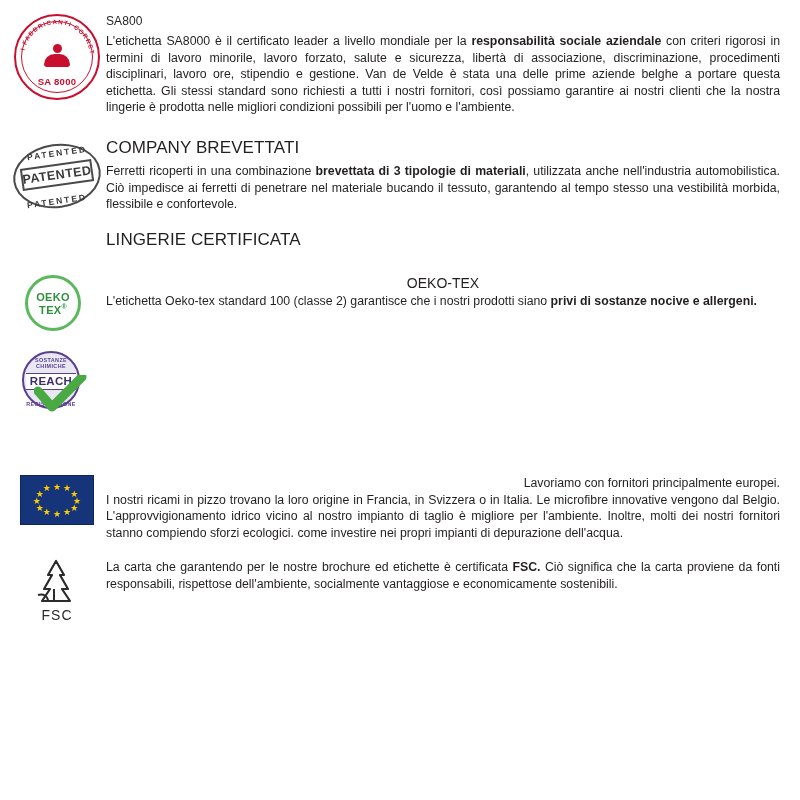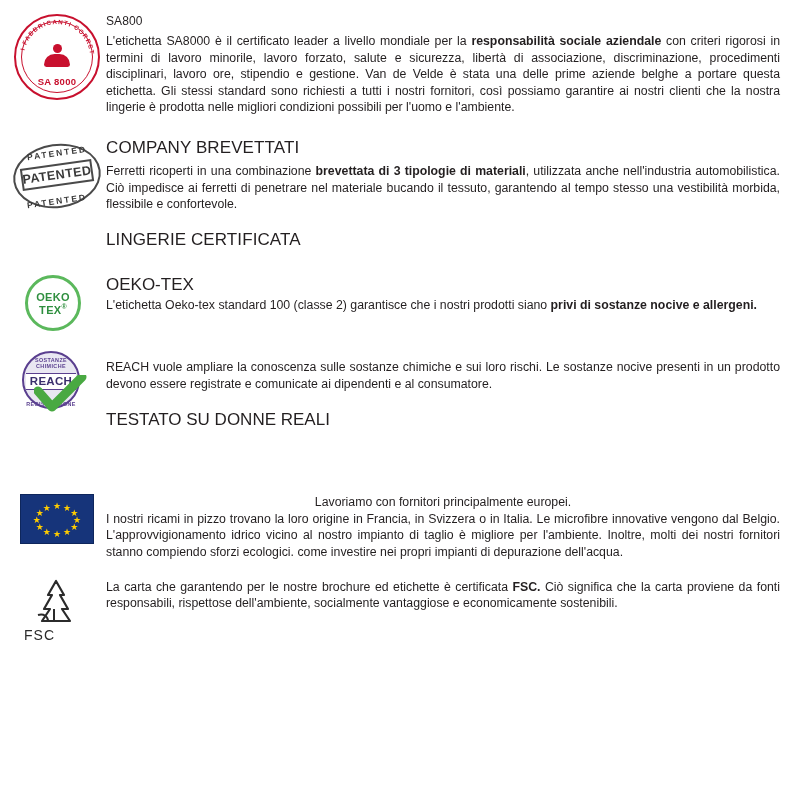--- a/index.html
+++ b/index.html
@@ -38,23 +38,24 @@
     font-size: 12px;
     font-weight: 400;
     color: #231f20;
     margin: 0 0 5px 0;
     letter-spacing: 0.1px;
   }
   .h-title.big {
     font-size: 17px;
   }
   .h-sub {
-    font-size: 17px;
+    font-size: 14px;
     color: #231f20;
     margin: 0 0 2px 0;
+    text-align: center;
   }
   p.body {
     font-size: 12.3px;
     line-height: 16.6px;
     margin: 0 0 0 0;
     text-align: justify;
     color: #231f20;
   }
   p.body + p.body { margin-top: 11px; }
   strong { font-weight: bold; }
@@ -185,21 +186,21 @@
     transform: translate(-50%, -50%);
   }
 
   
   .fsc {
     width: 66px; height: 64px; position: relative; color: #2b2b2b;
   }
   .fsc .mark { position: absolute; left: 10px; top: 0; }
   .fsc .txt {
     position: absolute; left: 0; right: 0; bottom: 0;
-    text-align: left; font-size: 14px; font-weight: 500;
+    text-align: center; font-size: 14px; font-weight: 500;
     letter-spacing: 1px;
   }
 </style>
 </head>
 <body>
 
 <div class="page">
 
   <div class="section" style="margin-top:14px;">
     <div class="badge-col">
@@ -277,26 +278,20 @@
       <div class="reach">
         <div class="circ"></div>
         <div class="arc-t">SOSTANZE CHIMICHE</div>
         <div class="band">REACH</div>
         <div class="arc-b">REGISTRAZIONE</div>
         <svg class="check" viewBox="0 0 58 38">
           <path d="M4,16 L18,32 L48,2" stroke="#49a942" stroke-width="9" fill="none" stroke-linecap="round" stroke-linejoin="round"></path>
         </svg>
       </div>
     </div>
-    <div class="text-col">
-      <p class="body" style="margin-top:8px;">
-        <span>REACH vuole ampliare la conoscenza sulle sostanze chimiche e sui loro rischi. Le sostanze nocive presenti in un prodotto devono essere registrate e comunicate ai dipendenti e al consumatore.</span>
-      </p>
-      <div class="h-sub" style="margin-top:18px;">TESTATO SU DONNE REALI</div>
-    </div>
   </div>
 
 
   <div class="section" style="margin-top:62px;">
     <div class="badge-col">
       <div class="euflag">
         <span class="star" style="left:50%;top:22%">★</span>
         <span class="star" style="left:64%;top:26%">★</span>
         <span class="star" style="left:74%;top:38%">★</span>
         <span class="star" style="left:78%;top:52%">★</span>
@@ -304,21 +299,21 @@
         <span class="star" style="left:64%;top:76%">★</span>
         <span class="star" style="left:50%;top:80%">★</span>
         <span class="star" style="left:36%;top:76%">★</span>
         <span class="star" style="left:26%;top:66%">★</span>
         <span class="star" style="left:22%;top:52%">★</span>
         <span class="star" style="left:26%;top:38%">★</span>
         <span class="star" style="left:36%;top:26%">★</span>
       </div>
     </div>
     <div class="text-col">
-      <p class="body" style="text-align:center;">
+      <p class="body" style="text-align:right;">
         <span>Lavoriamo con fornitori principalmente europei.</span>
       </p>
       <p class="body" style="margin-top:0;">
         <span>I nostri ricami in pizzo trovano la loro origine in Francia, in Svizzera o in Italia. Le microfibre innovative vengono dal Belgio. L'approvvigionamento idrico vicino al nostro impianto di taglio è migliore per l'ambiente. Inoltre, molti dei nostri fornitori stanno compiendo sforzi ecologici. come investire nei propri impianti di depurazione dell'acqua.</span>
       </p>
     </div>
   </div>
 
   <div class="section" style="margin-top:18px;">
     <div class="badge-col">

